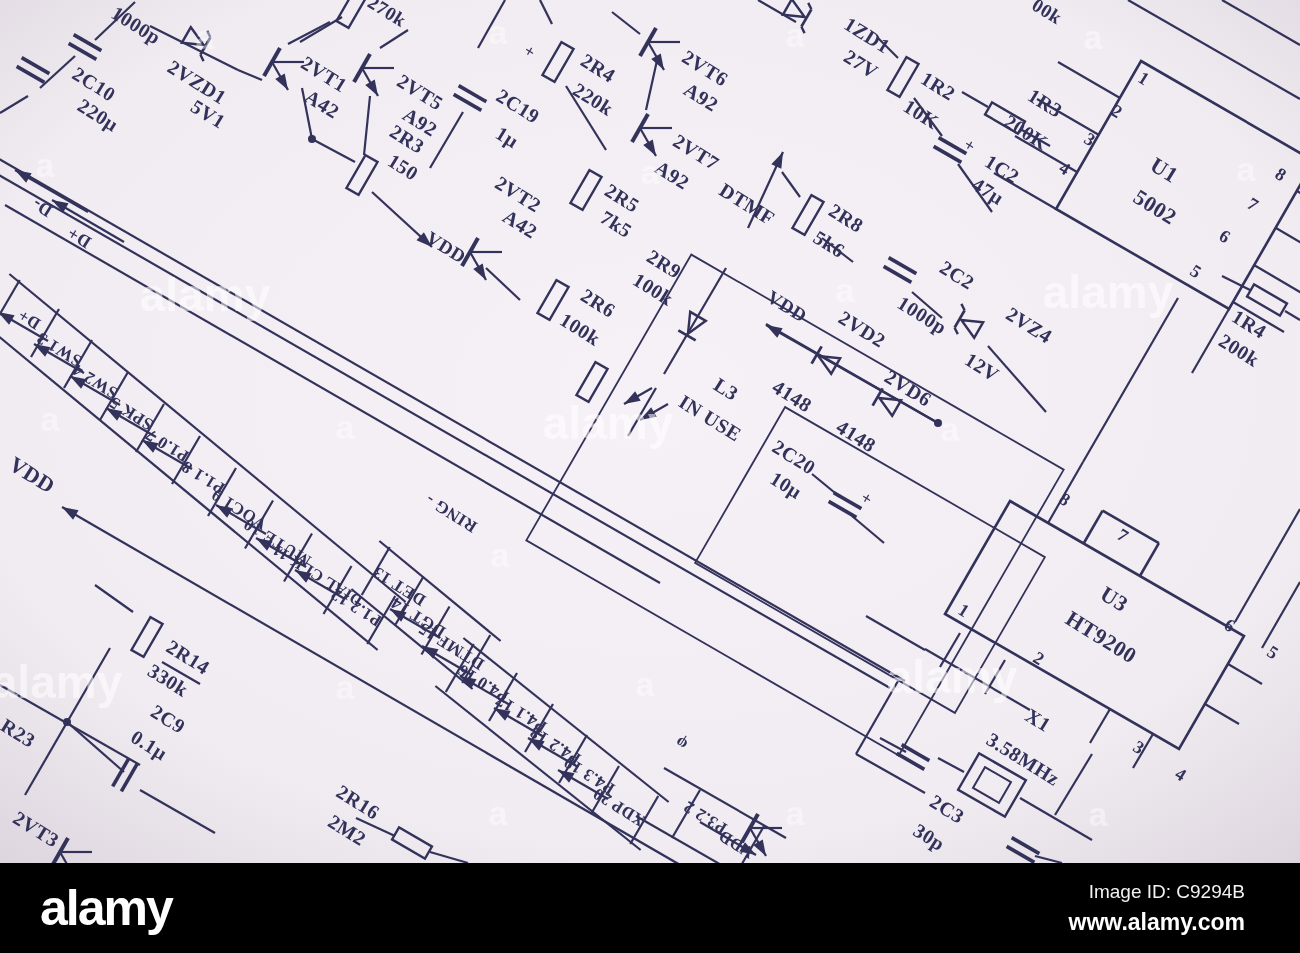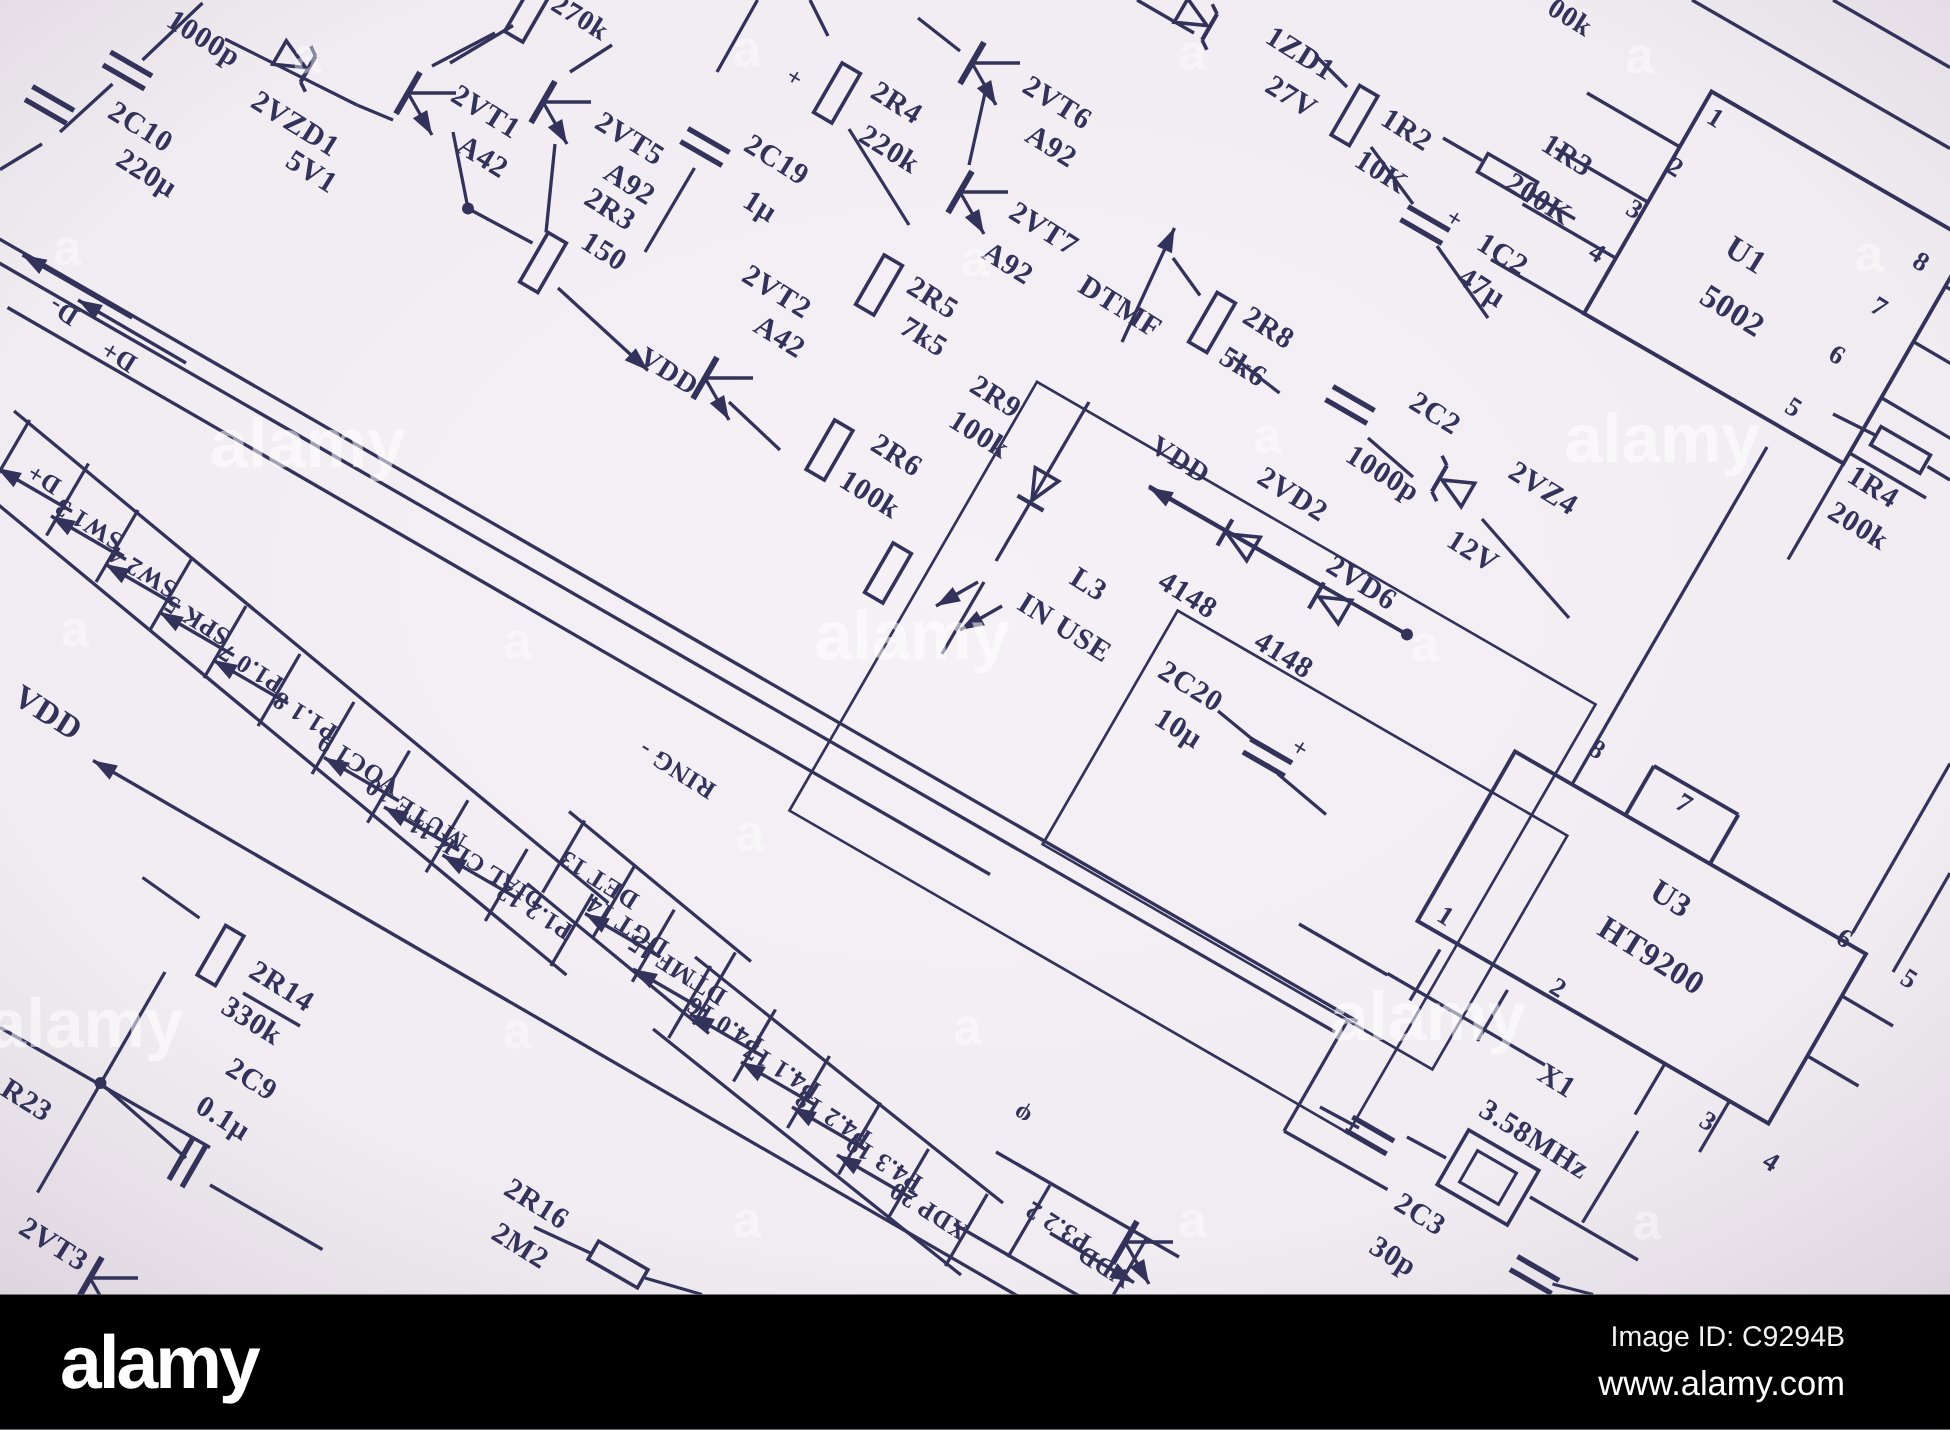--- a/index.html
+++ b/index.html
@@ -4,23 +4,23 @@
 <style>
   html,body{margin:0;padding:0;background:#222;}
   .stage{position:relative;width:1300px;height:953px;overflow:hidden;background:#f1ecf2;
          font-family:"Liberation Serif","DejaVu Serif",serif;}
   svg{display:block;position:absolute;left:0;top:0;}
   .bar{position:absolute;left:0;top:863px;width:1300px;height:90px;background:#000;
        display:flex;align-items:center;justify-content:space-between;
        font-family:"Liberation Sans","DejaVu Sans",sans-serif;}
   .logo{color:#fff;font-weight:bold;font-size:50px;letter-spacing:-2px;margin-left:40px;
         font-family:"Liberation Sans","DejaVu Sans",sans-serif;}
-  .meta{margin-right:70px;text-align:right;color:#fff;}
+  .meta{margin-right:55px;text-align:right;color:#fff;}
   .meta .iid{font-size:19px;opacity:.95;margin-bottom:6px;}
-  .meta .url{font-size:23px;font-weight:normal;}
+  .meta .url{font-size:23px;font-weight:bold;}
 </style>
 </head>
 <body>
 
 <div class="stage">
   <svg id="schem" width="1300" height="863" viewBox="0 0 1300 863">
       <defs>
         <radialGradient id="pg" cx="50%" cy="45%" r="75%">
           <stop offset="0%" stop-color="#f6f1f6"></stop>
           <stop offset="70%" stop-color="#f1ecf2"></stop>

